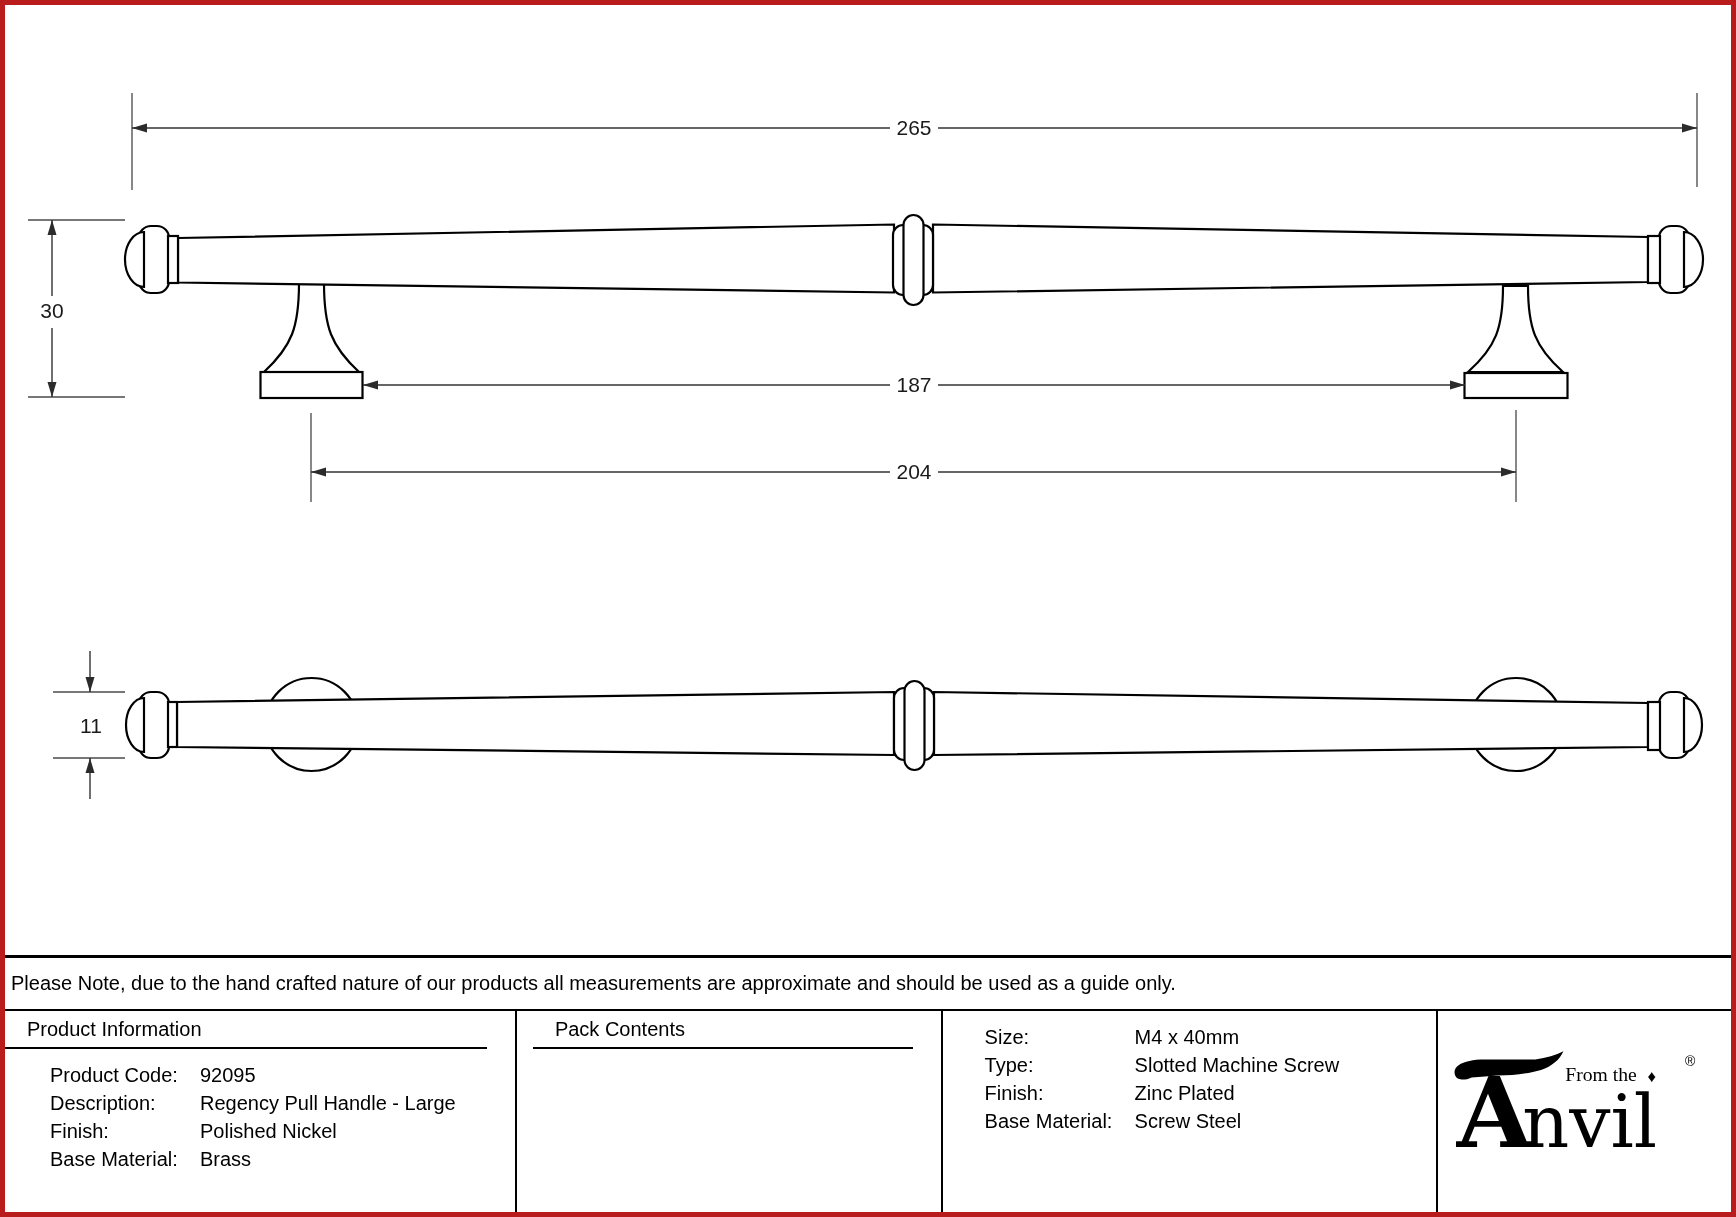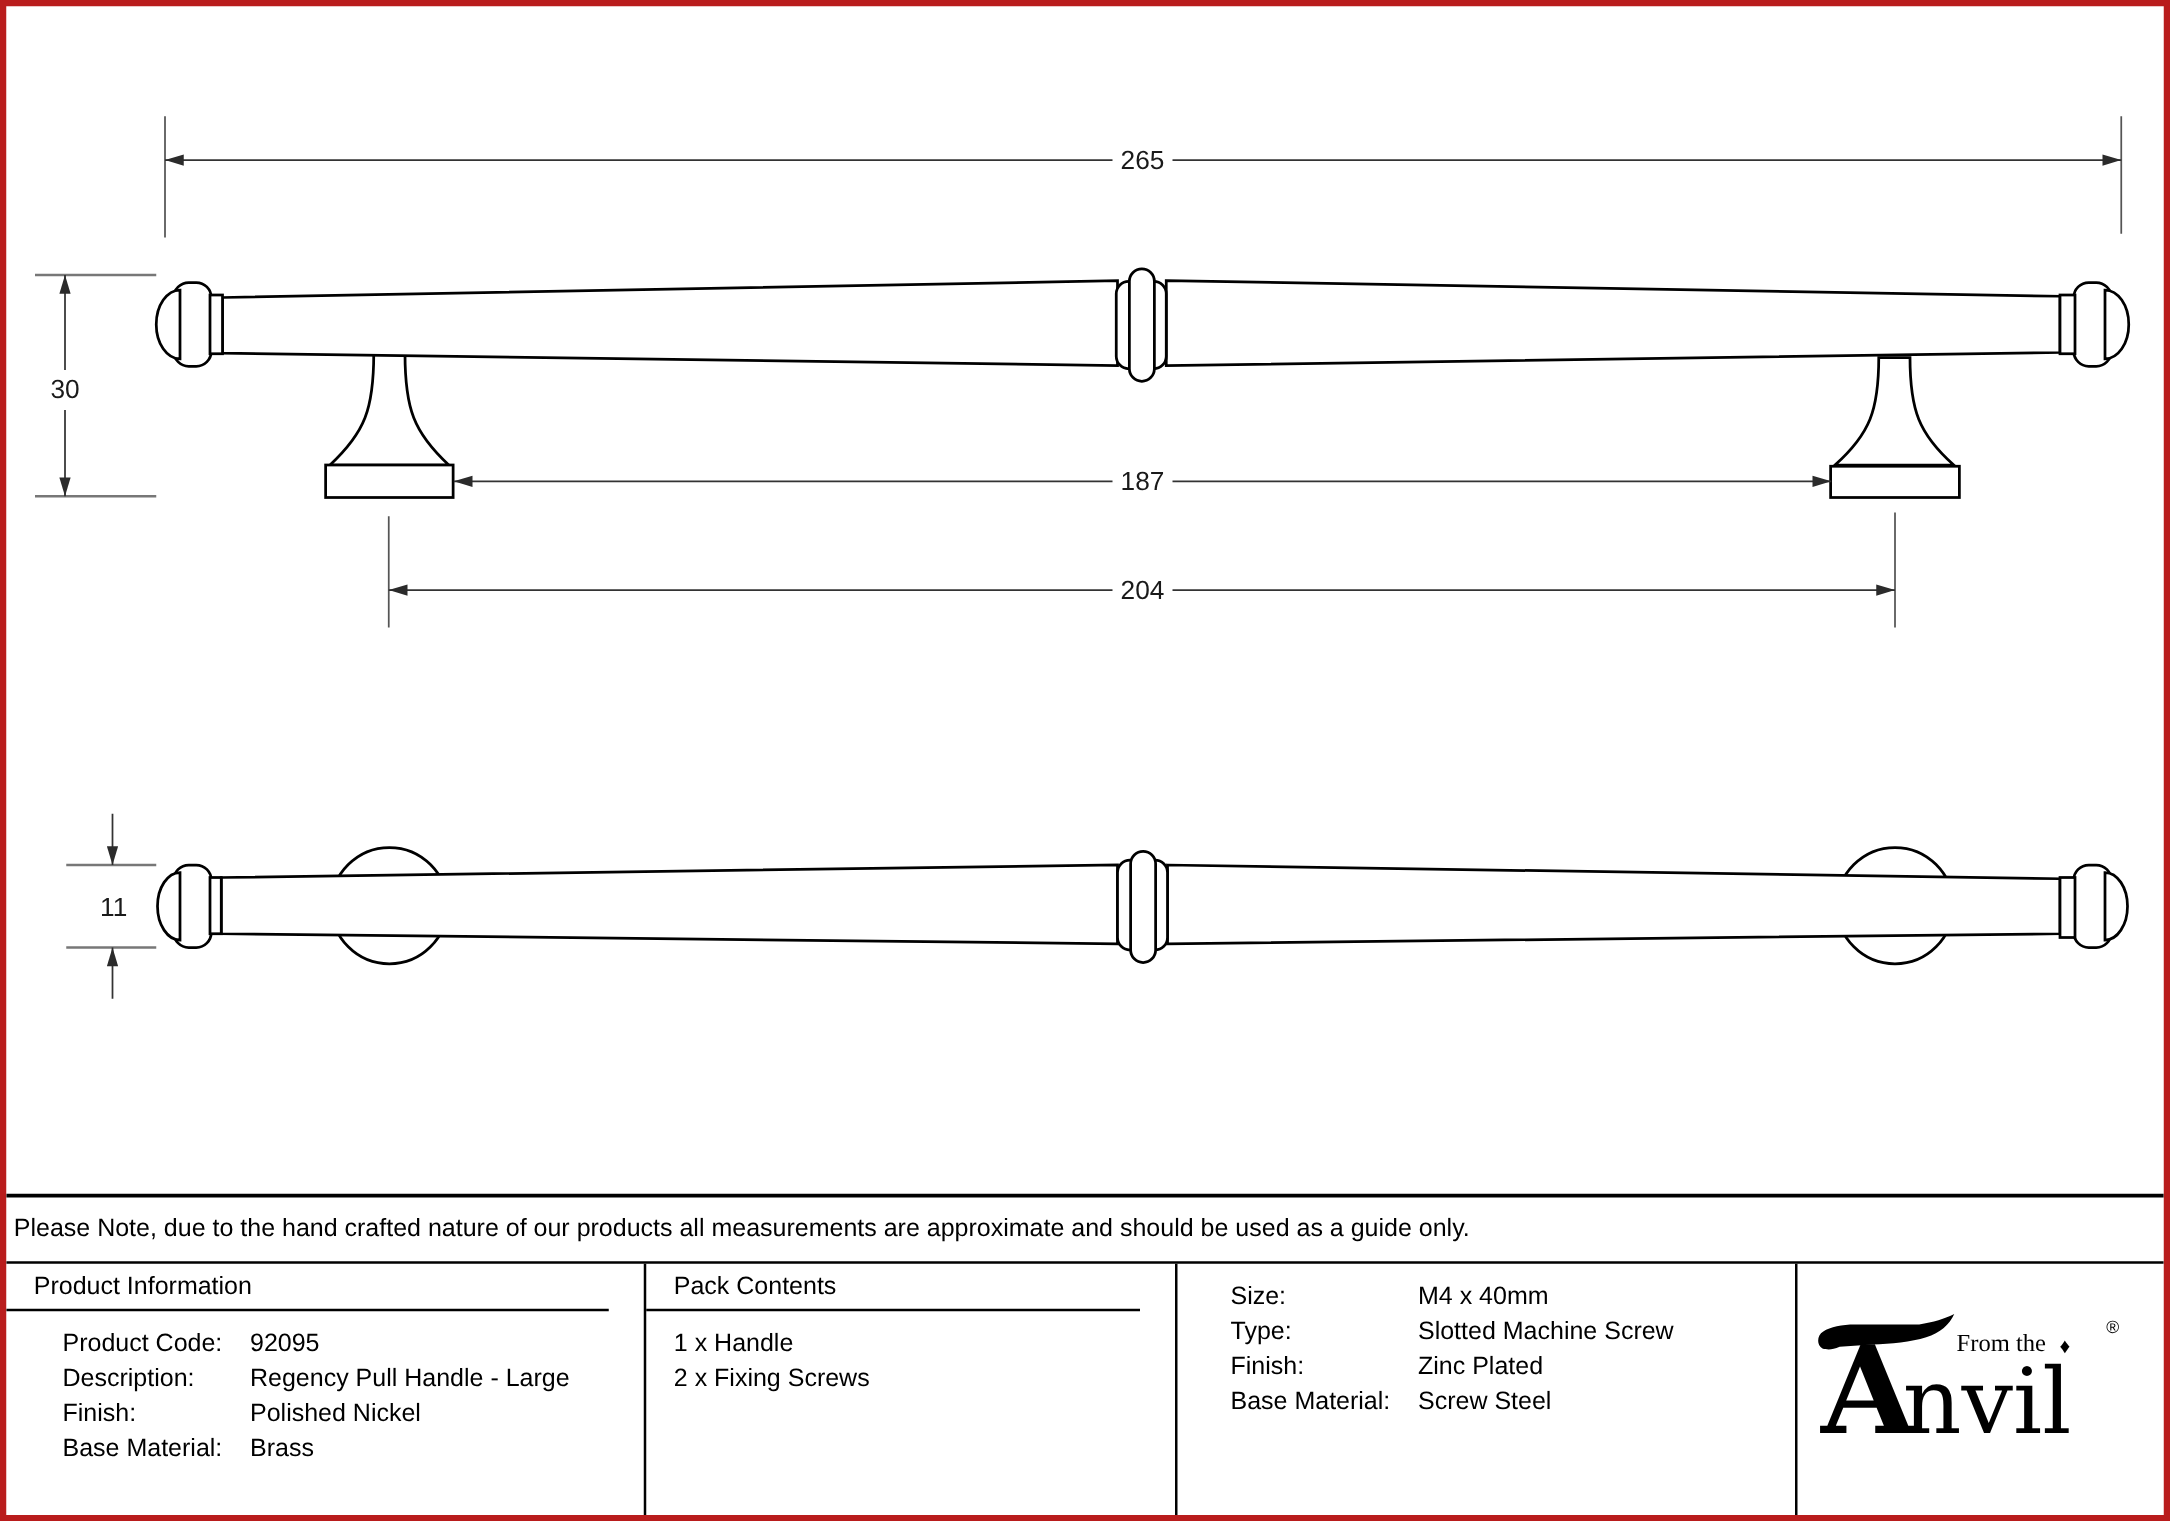--- a/index.html
+++ b/index.html
@@ -17,21 +17,21 @@
   .arrow{fill:#2b2b2b;stroke:none;}
   .dimtext{font-family:"Liberation Sans",sans-serif;font-size:21px;fill:#1a1a1a;text-anchor:middle;}
   .note-row{
     position:absolute;left:0;right:0;top:950px;height:51px;
     border-top:3px solid #000;border-bottom:2px solid #000;
     display:flex;align-items:center;padding-left:6px;font-size:20px;
   }
   .info-table{position:absolute;left:0;right:0;top:1006px;bottom:0;display:flex;gap:28px;}
   .col{position:relative;box-sizing:border-box;height:100%;}
   .col-product{width:495px;}
-  .col-pack{width:408px;border-left:2px solid #000;}
+  .col-pack{width:408px;border-left:2px solid #000;padding-left:16px;}
   .col-fixing{width:480px;border-left:2px solid #000;}
   .col-logo{width:303px;border-left:2px solid #000;display:flex;align-items:center;justify-content:center;}
   .col-head{height:36px;border-bottom:2px solid #000;display:flex;align-items:center;
     padding-left:22px;font-size:20px;}
   .col-body{padding:12px 0 0 25px;font-size:20px;}
   .col-pack .col-body{padding-left:22px;}
   .col-fixing .col-body{padding-left:22px;}
   .kv{display:flex;line-height:28px;margin-left:20px;}
   .kv .k{width:150px;flex:none;}
   .pack-item{line-height:28px;}
@@ -183,24 +183,20 @@
           <span class="k">Base Material:</span>
           <span class="v">Brass</span>
         </div>
       </div>
     </div>
 
     <div class="col col-pack">
       <div class="col-head">
         <span>Pack Contents</span>
       </div>
-      <div class="col-body">
-        <div class="pack-item">1 x Handle</div>
-        <div class="pack-item">2 x Fixing Screws</div>
-      </div>
     </div>
 
     <div class="col col-fixing">
       <div class="col-body">
         <div class="kv">
           <span class="k">Size:</span>
           <span class="v">M4 x 40mm</span>
         </div>
         <div class="kv">
           <span class="k">Type:</span>

